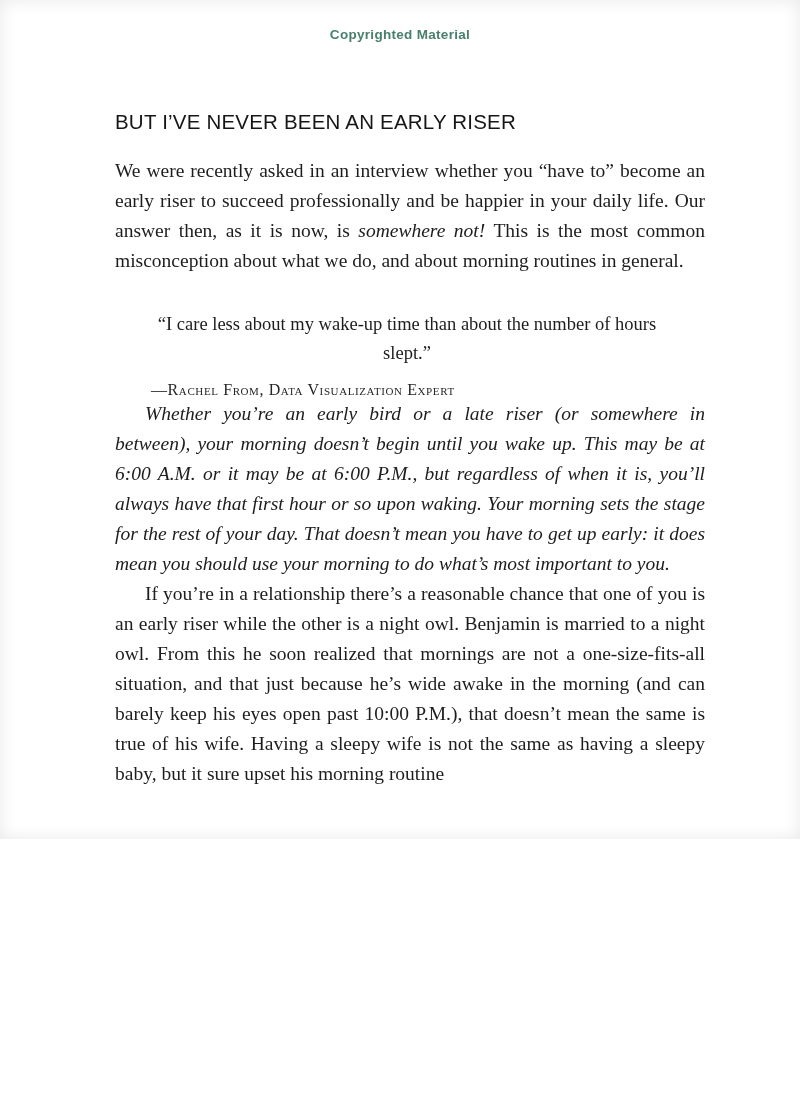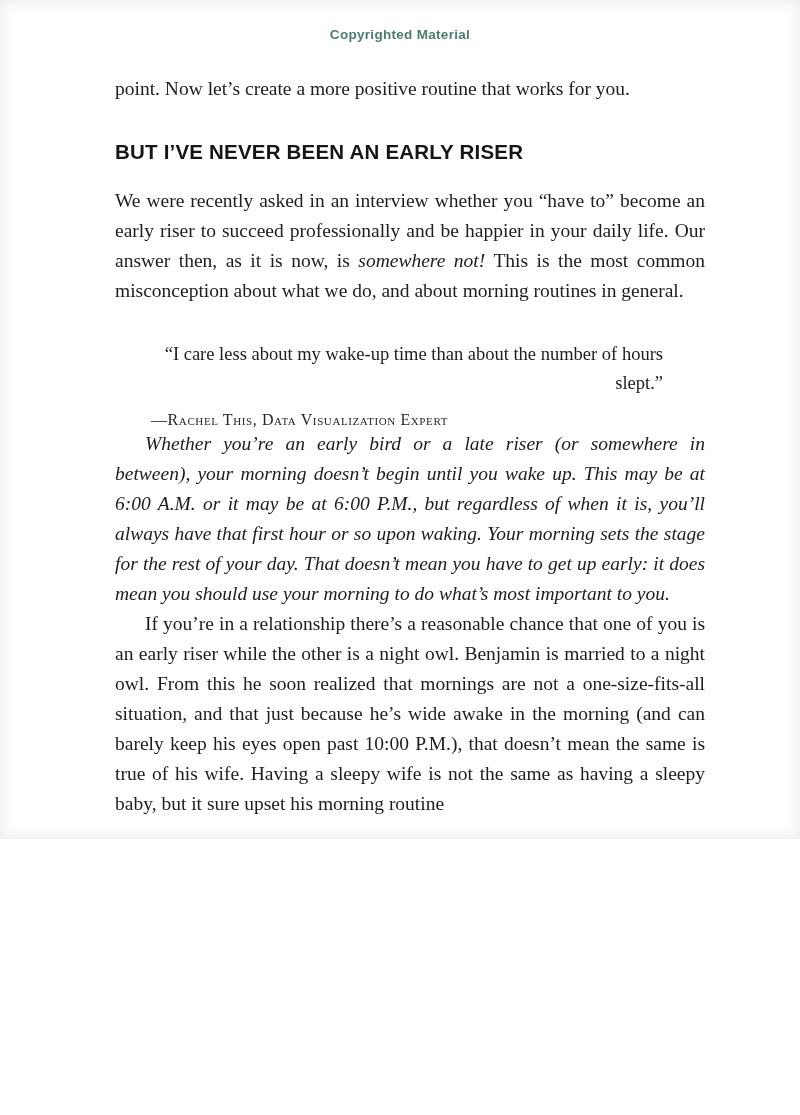--- a/index.html
+++ b/index.html
@@ -42,29 +42,29 @@
     font-size: 19.5px;
     line-height: 30px;
     text-align: justify;
     color: #1d1d1d;
   }
   .section-heading {
     margin: 36px 0 22px 0;
     font-family: "Liberation Sans", sans-serif;
     font-stretch: condensed;
     font-size: 20.5px;
-    font-weight: 700;
+    font-weight: 400;
     letter-spacing: 0.2px;
     color: #161616;
   }
   .quote-block {
     margin: 34px 42px 0 36px;
     font-size: 18.5px;
     line-height: 29px;
-    text-align: right;
+    text-align: center;
   }
   .quote-attribution {
     margin: 13px 0 0 36px;
     font-size: 16px;
     font-variant: small-caps;
     letter-spacing: 0.6px;
     color: #262626;
   }
   .para-indent { text-indent: 30px; }
   .para-gap { margin-top: 56px; font-style: italic; }
@@ -98,29 +98,28 @@
 </style>
 </head>
 <body>
 
 <div class="page">
 
   <div class="copyright top">Copyrighted Material</div>
 
   <div class="content">
 
-    <p class="body">point. Now let’s create a more positive routine that works for you.</p>
 
     <h2 class="section-heading">BUT I’VE NEVER BEEN AN EARLY RISER</h2>
 
     <p class="body"><span>We were recently asked in an interview whether you “have to” become an early riser to succeed professionally and be happier in your daily life. Our answer then, as it is now, is </span><em class="inline-italic">somewhere not!</em><span> This is the most common misconception about what we do, and about morning routines in general.</span></p>
 
     <div class="body quote-block">“I care less about my wake-up time than about the number of hours slept.”</div>
 
-    <div class="quote-attribution">—Rachel This, Data Visualization Expert</div>
+    <div class="quote-attribution">—Rachel From, Data Visualization Expert</div>
 
     <p class="body para-indent para-gap">Whether you’re an early bird or a late riser (or somewhere in between), your morning doesn’t begin until you wake up. This may be at 6:00 A.M. or it may be at 6:00 P.M., but regardless of when it is, you’ll always have that first hour or so upon waking. Your morning sets the stage for the rest of your day. That doesn’t mean you have to get up early: it does mean you should use your morning to do what’s most important to you.</p>
 
     <p class="body para-indent">If you’re in a relationship there’s a reasonable chance that one of you is an early riser while the other is a night owl. Benjamin is married to a night owl. From this he soon realized that mornings are not a one-size-fits-all situation, and that just because he’s wide awake in the morning (and can barely keep his eyes open past 10:00 P.M.), that doesn’t mean the same is true of his wife. Having a sleepy wife is not the same as having a sleepy baby, but it sure upset his morning routine</p>
 
   </div>
 
 
   <div class="copyright bottom">Copyrighted Material</div>
 

